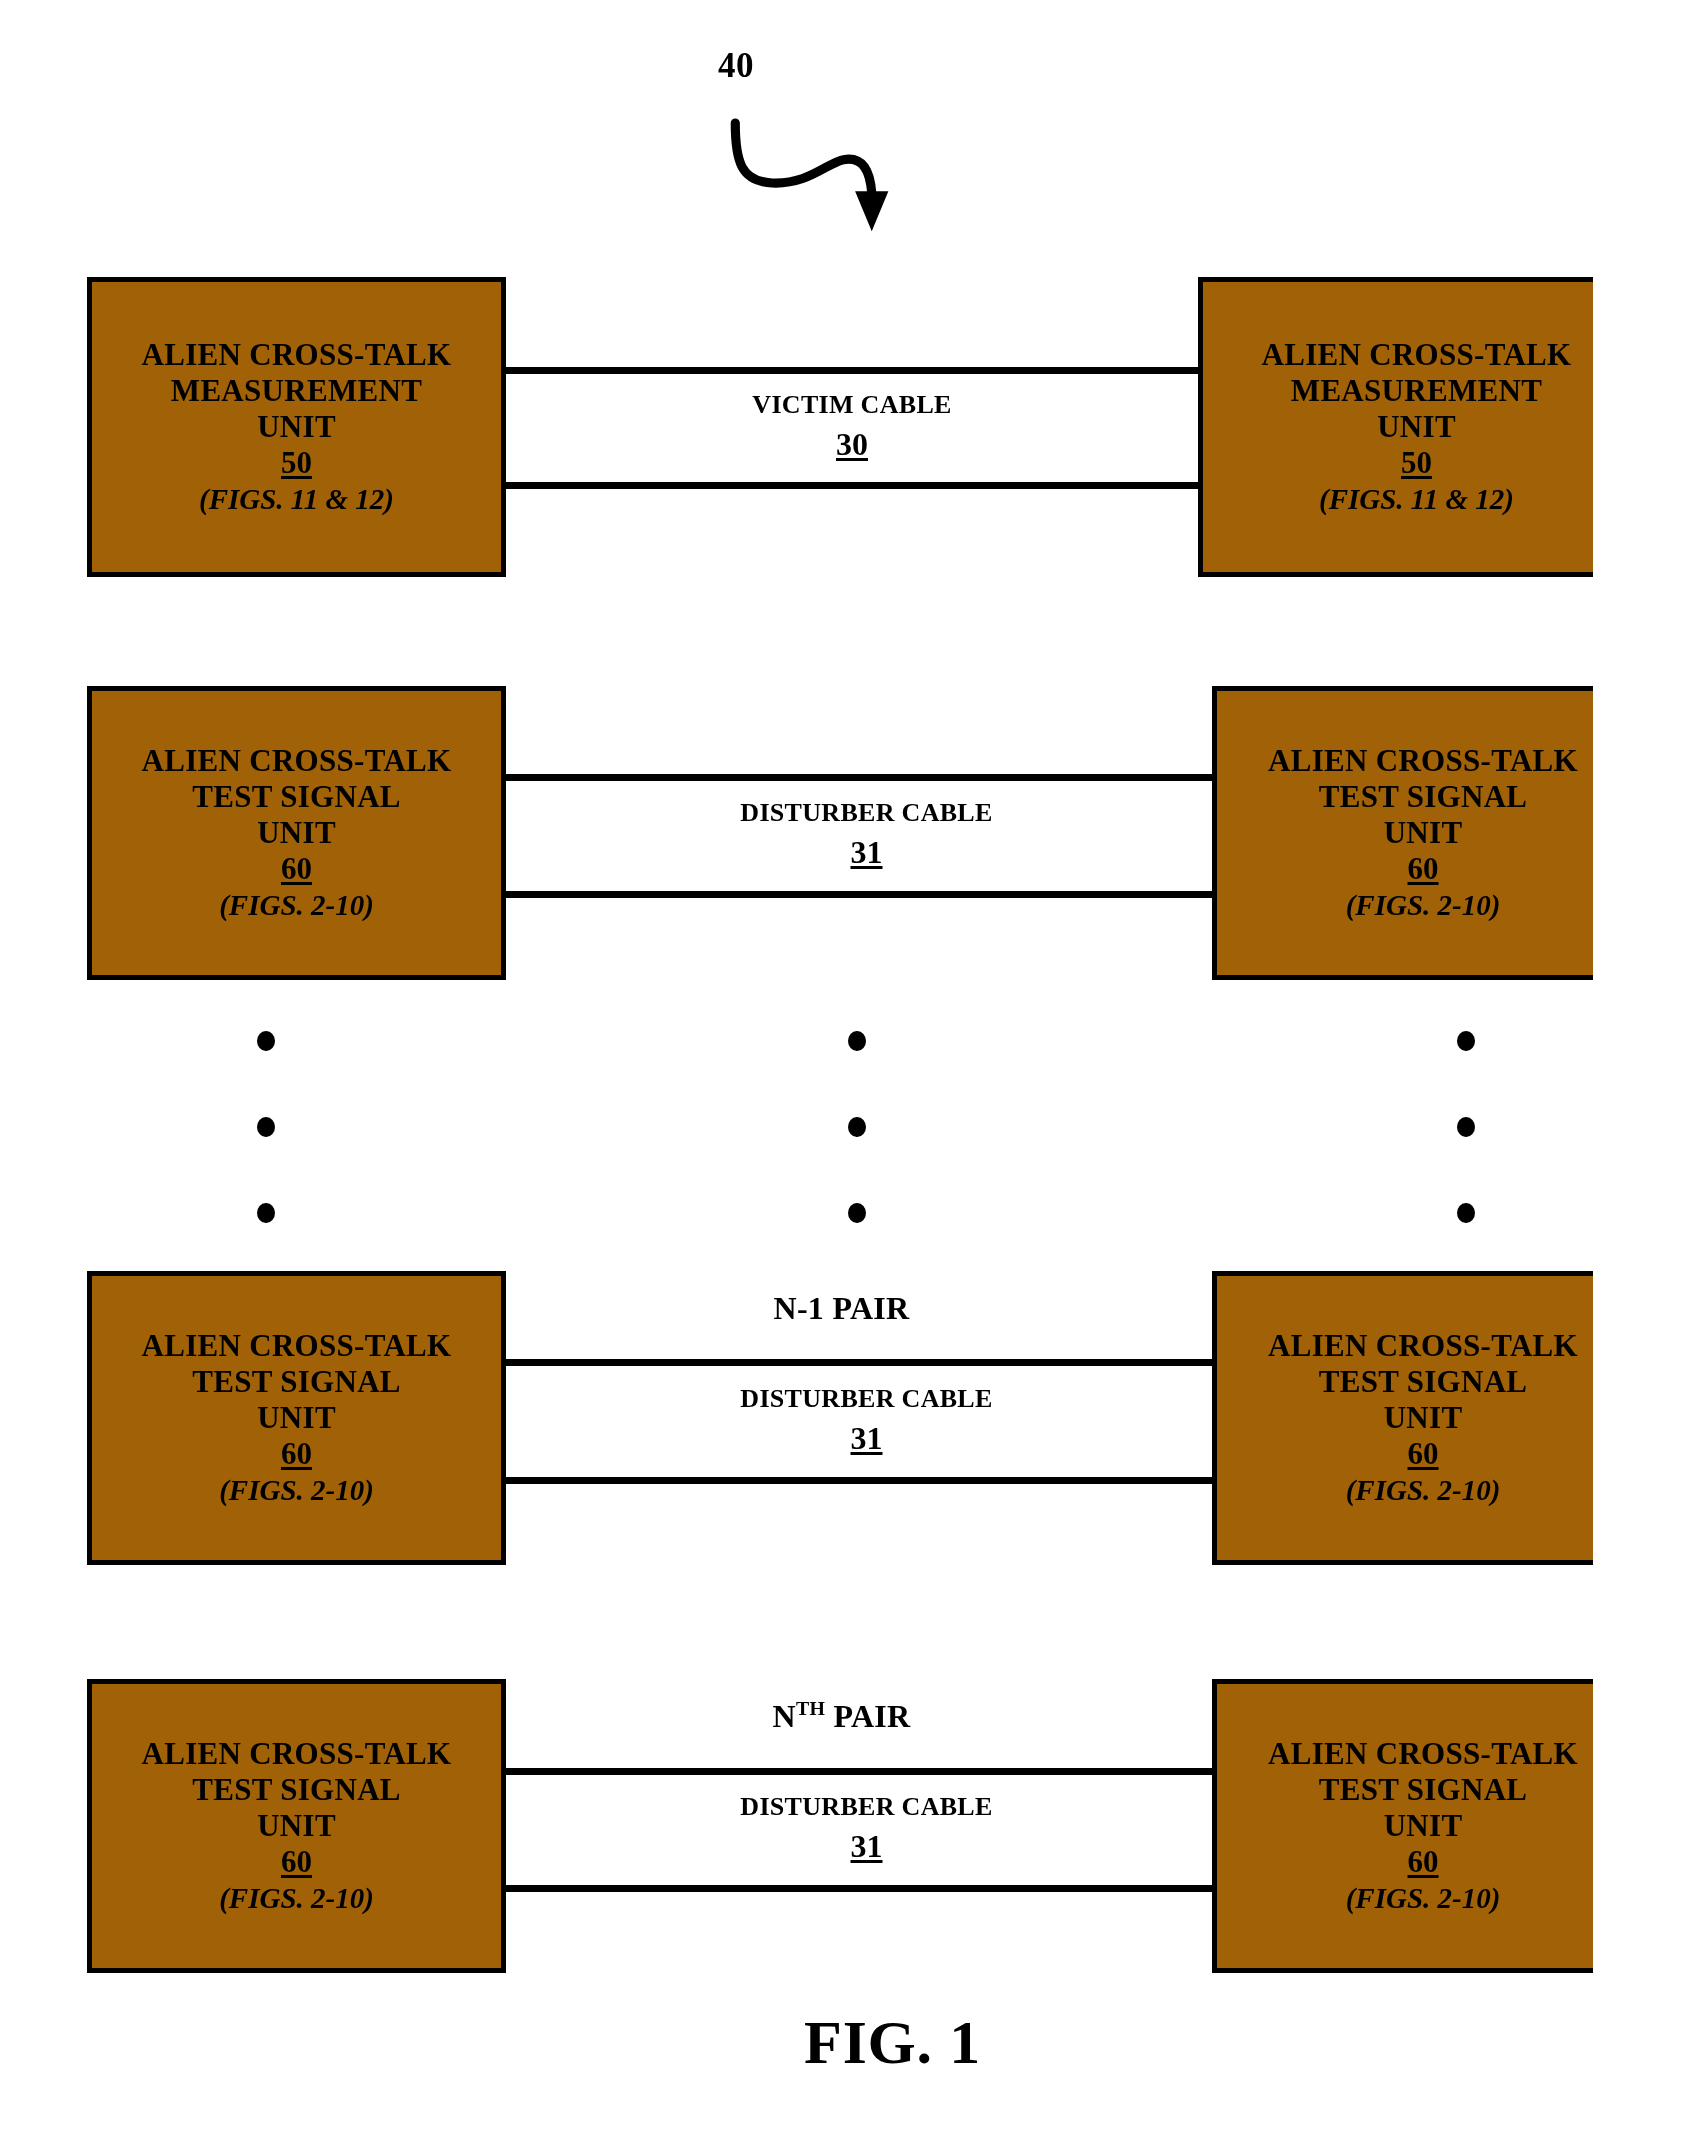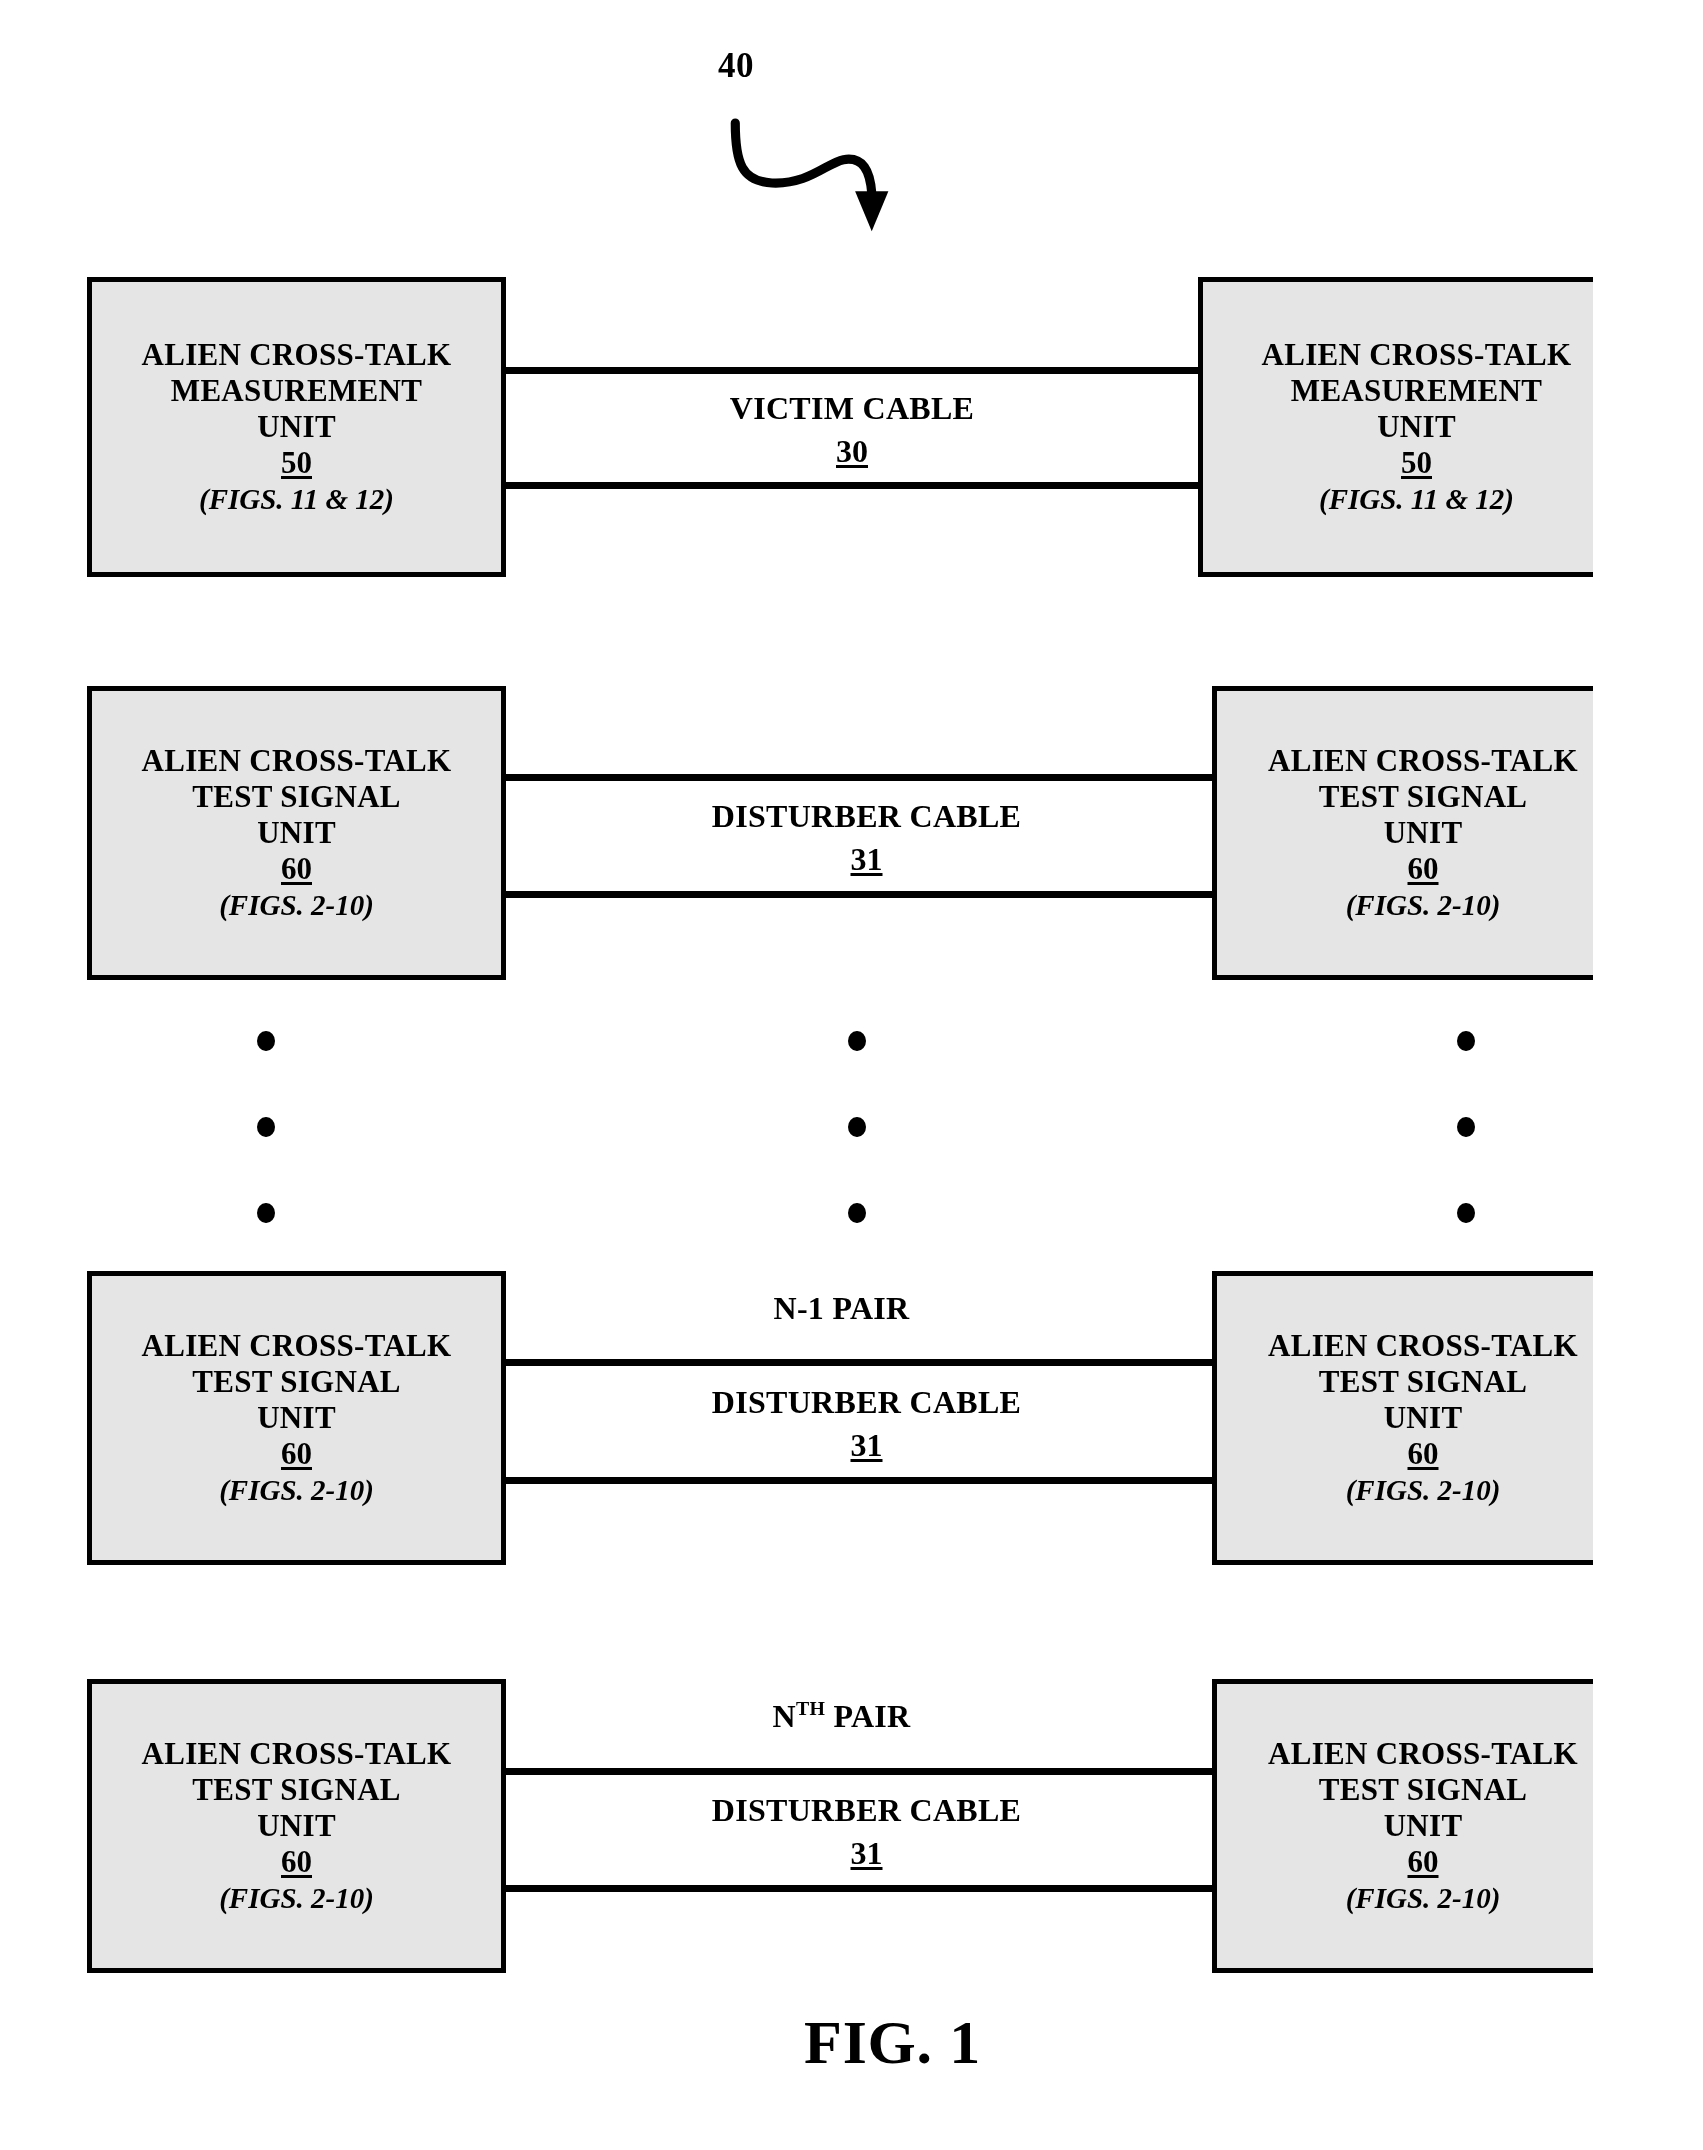--- a/index.html
+++ b/index.html
@@ -36,21 +36,21 @@
     top: 83px;
     width: 233px;
     height: 150px;
   }
 
   
   .unit-box {
     position: absolute;
     box-sizing: border-box;
     border: 5.8px solid #000000;
-    background: #e5e5e5;
+    background: #a16207;
     display: flex;
     flex-direction: column;
     align-items: center;
     justify-content: center;
     text-align: center;
   }
   .unit-line {
     font-size: 31px;
     font-weight: bold;
     letter-spacing: 0.3px;
@@ -82,21 +82,21 @@
   }
 
   
   .cable-caption {
     position: absolute;
     text-align: center;
     line-height: 1.18;
     white-space: nowrap;
   }
   .cable-name {
-    font-size: 32px;
+    font-size: 26px;
     font-weight: bold;
     letter-spacing: 0.3px;
   }
   .cable-num {
     font-size: 32px;
     font-weight: bold;
     text-decoration: underline;
     text-underline-offset: 3.3px;
     margin-top: 5px;
   }

